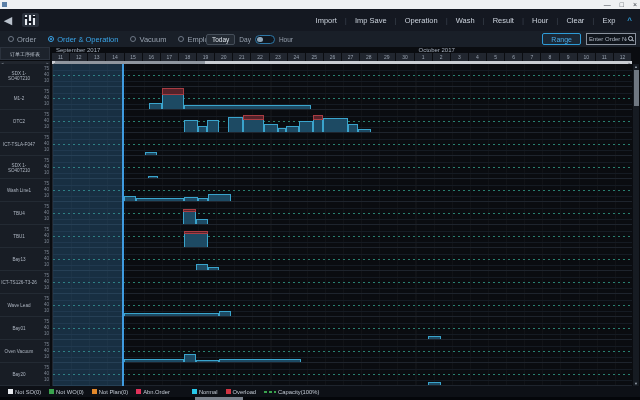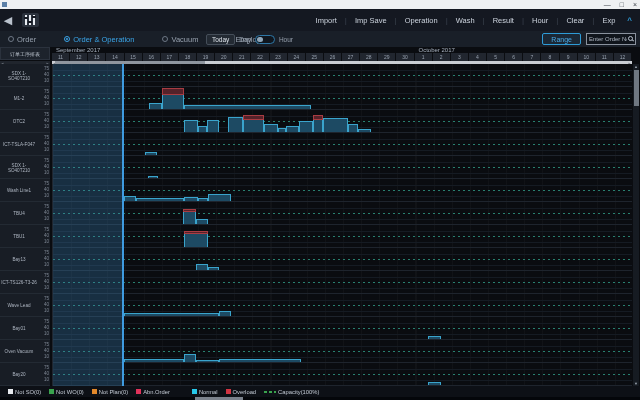--- a/index.html
+++ b/index.html
@@ -20,21 +20,21 @@
   .logo-icon i { position:absolute; top:2px; width:2px; height:10px; background:#e8ecf2; }
   .logo-icon i:nth-child(1){ left:3px; } .logo-icon i:nth-child(2){ left:7px; } .logo-icon i:nth-child(3){ left:11px; }
   .logo-icon b { position:absolute; width:4px; height:2px; background:#141821; left:2px; }
   .app-title { font-size:10px; font-weight:bold; letter-spacing:1px; color:#eef2f7; margin-left:4px; }
   .top-toolbar { position:absolute; right:4px; top:0; height:22px; display:flex; align-items:center; }
   .top-toolbar .tbtn { font-size:7.5px; color:#ccd3dd; padding:0 8px; cursor:pointer; white-space:nowrap; }
   .top-toolbar .sep { color:#3a424e; font-size:8px; }
   .collapse { color:#2e9bd6; font-size:8px; font-weight:bold; padding:0 4px; }
   
   .sub-toolbar { position:absolute; left:0; top:31px; width:640px; height:16px; background:#191f28; }
-  .views { position:absolute; left:8px; top:0; height:16px; display:flex; align-items:center; gap:28px; }
+  .views { position:absolute; left:8px; top:0; height:16px; display:flex; align-items:center; gap:12px; }
   .view-opt { display:flex; align-items:center; gap:3px; font-size:7.5px; color:#96a0ad; cursor:pointer; }
   .radio { width:6px; height:6px; border:1px solid #6d7785; border-radius:50%; position:relative; }
   .view-opt.sel { color:#3aa5e8; }
   .view-opt.sel .radio { border-color:#3aa5e8; }
   .view-opt.sel .radio::after { content:""; position:absolute; left:1px; top:1px; width:2px; height:2px; border-radius:50%; background:#3aa5e8; }
   .center-group { position:absolute; left:206px; top:2px; height:12px; display:flex; align-items:center; gap:4px; }
   .today-btn { font-size:6.5px; color:#dde3ea; background:#232a33; border:1px solid #454e59; border-radius:2px; padding:1px 5px; cursor:pointer; }
   .dh-label { font-size:6.5px; color:#96a0ad; }
   .toggle { position:relative; width:20px; height:9px; background:#10161e; border:1px solid #2e77a6; border-radius:5px; cursor:pointer; }
   .toggle .knob { position:absolute; left:1px; top:1px; width:6px; height:5px; border-radius:3px; background:#8fa7ba; }

